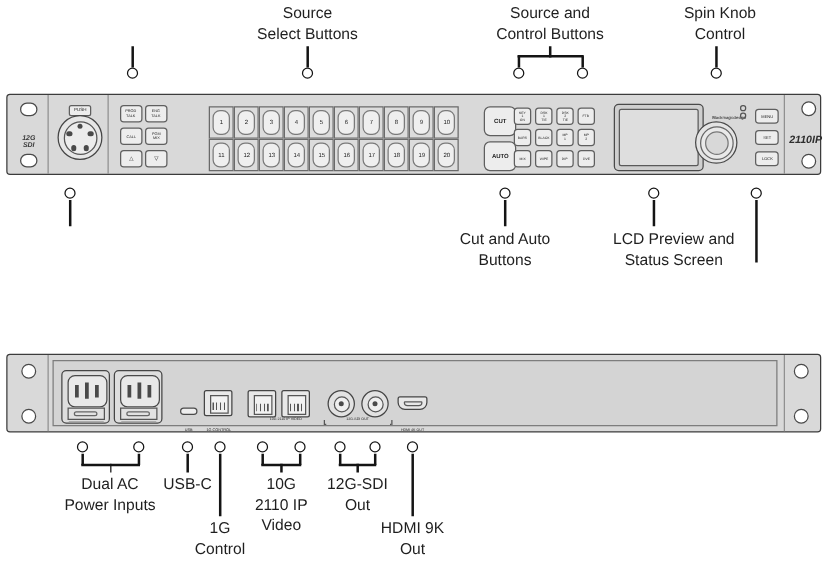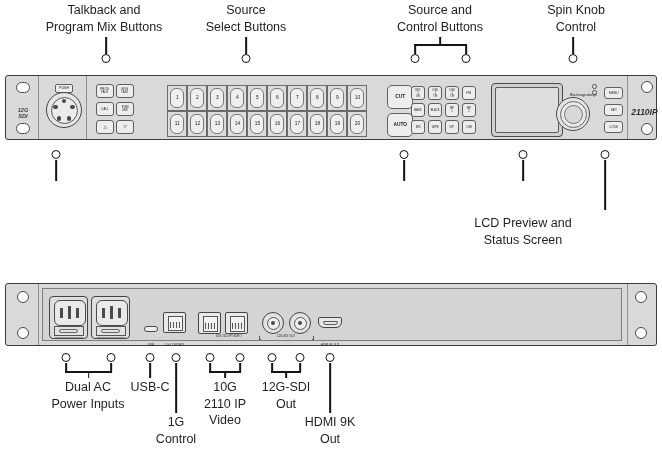--- a/index.html
+++ b/index.html
@@ -35,22 +35,20 @@
   .bracket .seg{flex:1;height:1px;background:#555;}
   .bracket .blbl{margin-bottom:-2px;}
   .plabel{position:absolute;text-align:center;transform:translateX(-50%);white-space:nowrap;}
   .stripes{position:absolute;background:repeating-linear-gradient(90deg,#555 0 1px,#eee 1px 3px);}
 </style>
 </head>
 <body>
 
 <div class="stage">
 
-  <div class="co-label" style="left:104px;top:2px;">Talkback and
-Program Mix Buttons</div>
   <div class="co-label" style="left:246px;top:2px;">Source
 Select Buttons</div>
   <div class="co-label" style="left:440px;top:2px;">Source and
 Control Buttons</div>
   <div class="co-label" style="left:576px;top:2px;">Spin Knob
 Control</div>
 
   <div class="v-line" style="left:106px;top:37px;height:17px;"></div>
   <div class="dot" style="left:106px;top:54px;"></div>
 
@@ -288,24 +286,26 @@
     </div>
     <div class="hole" style="left:635px;top:5px;width:12px;height:12px;"></div>
     <div class="hole" style="left:635px;top:47px;width:12px;height:12px;"></div>
   </div>
 
   <div class="dot" style="left:56px;top:150px;"></div>
   <div class="v-line" style="left:56px;top:160px;height:21px;"></div>
 
   <div class="dot" style="left:404px;top:150px;"></div>
   <div class="v-line" style="left:404px;top:160px;height:21px;"></div>
+  <div class="co-label" style="left:404px;top:183px;">Cut and Auto
+Buttons</div>
 
   <div class="dot" style="left:523px;top:150px;"></div>
   <div class="v-line" style="left:523px;top:160px;height:21px;"></div>
-  <div class="co-label" style="left:523px;top:183px;margin-top:32px;">LCD Preview and
+  <div class="co-label" style="left:539px;top:183px;">LCD Preview and
 Status Screen</div>
 
   <div class="dot" style="left:605px;top:150px;"></div>
   <div class="v-line" style="left:605px;top:160px;height:50px;"></div>
 
   <div class="chassis" style="top:283px;height:63px;">
     <div class="hole" style="left:11px;top:7px;width:12px;height:12px;"></div>
     <div class="hole" style="left:11px;top:43px;width:12px;height:12px;"></div>
     <div class="hole" style="left:629px;top:7px;width:12px;height:12px;"></div>
     <div class="hole" style="left:629px;top:43px;width:12px;height:12px;"></div>

